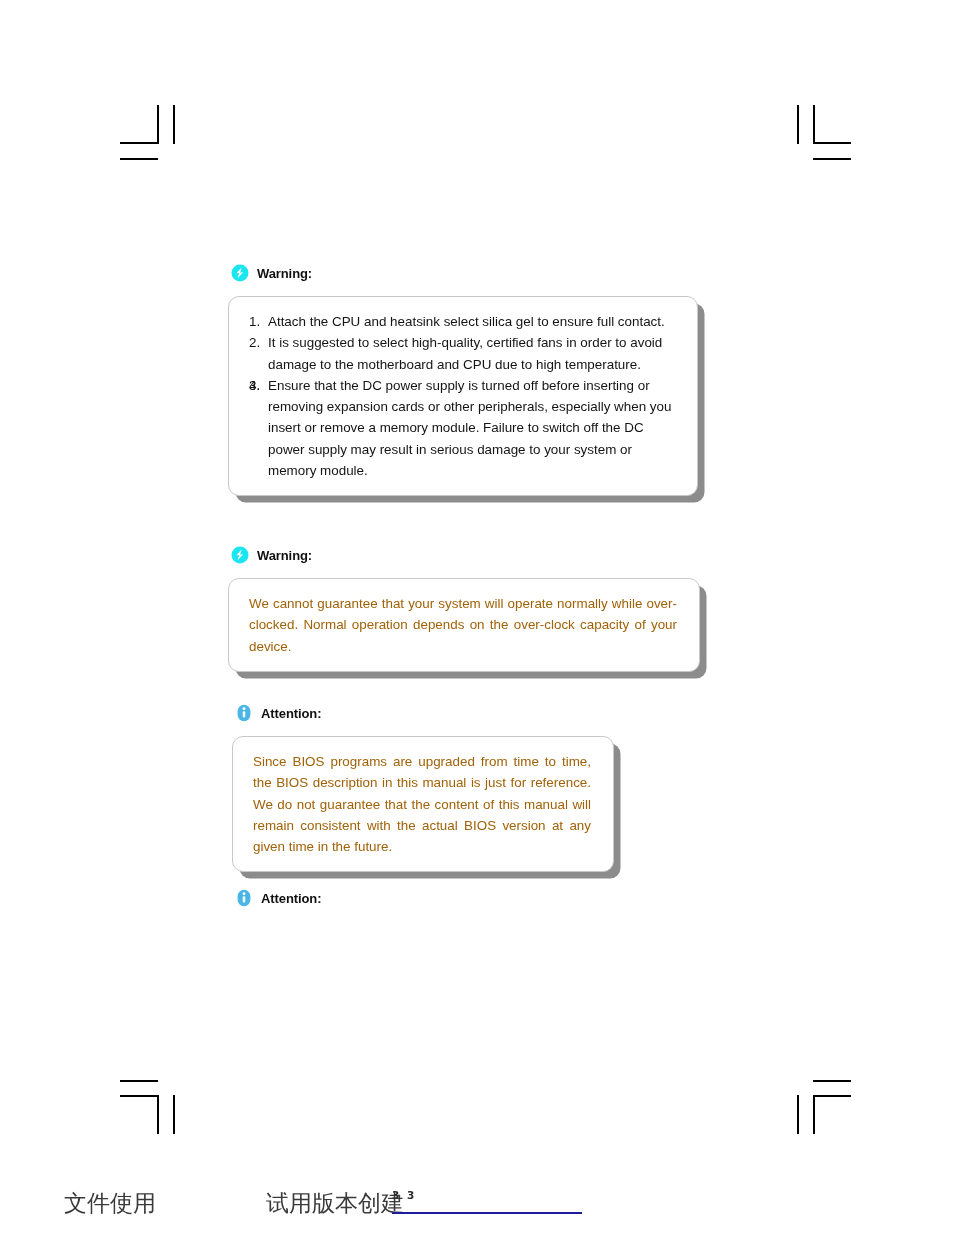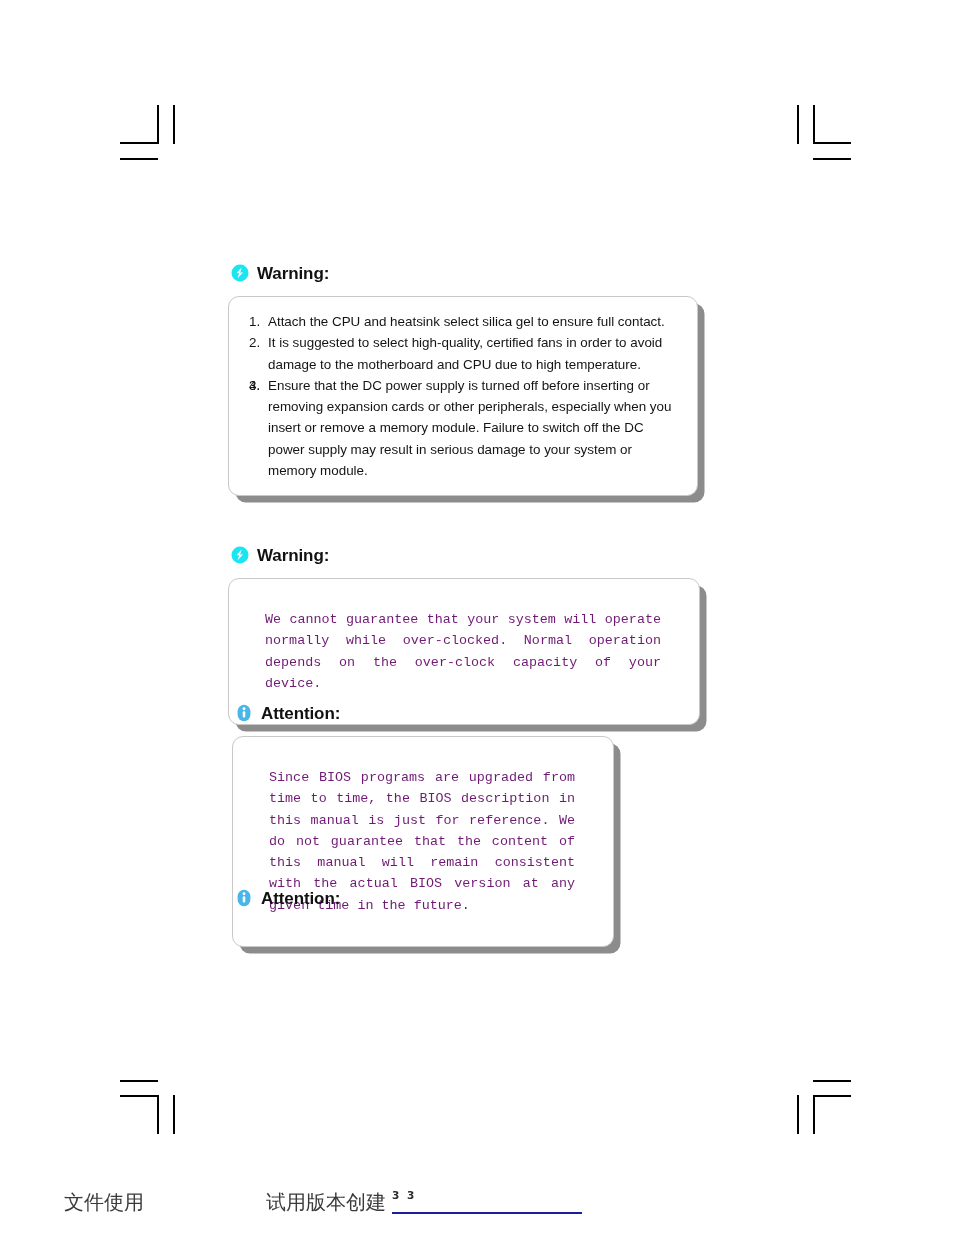--- a/index.html
+++ b/index.html
@@ -64,21 +64,21 @@
   .callout-block { position: relative; }
 
   .callout-head {
     display: flex;
     align-items: center;
     gap: 8px;
     height: 22px;
     margin-left: 3px;
   }
   .callout-head .head-label {
-    font-size: 17px;
+    font-size: 13px;
     font-weight: bold;
     letter-spacing: -0.1px;
     color: #111;
     line-height: 1;
   }
 
   .icon-wrap {
     width: 18px;
     height: 18px;
     display: block;
@@ -94,23 +94,22 @@
     border: 1px solid #c9c9c9;
     border-radius: 11px;
     background: #ffffff;
     box-shadow: 7px 7px 0 -0.5px #8c8c8c;
     padding: 14px 22px 14px 20px;
   }
 
   .box-text {
     font-size: 13.4px;
     line-height: 21.3px;
-    color: #701a75;
-    margin: 16px;
-    font-family: Liberation Mono, monospace;
+    color: #a16207;
+    margin: 0;
   }
   .box-text.justified { text-align: justify; text-justify: inter-word; }
 
   
   ol.num-list {
     list-style: none;
     margin: 0;
     padding: 0;
   }
   ol.num-list > li {
@@ -143,21 +142,21 @@
   #footer {
     position: absolute;
     left: 0;
     top: 1188px;
     width: 954px;
     height: 46px;
   }
   .wm-text {
     position: absolute;
     font-family: "DejaVu Sans", sans-serif;
-    font-size: 20px;
+    font-size: 23px;
     color: #3a3a3a;
     white-space: nowrap;
     line-height: 1;
   }
   #wm-left  { left: 64px;  top: 4px; }
   #wm-right { left: 266px; top: 4px; }
   #wm-sup {
     position: absolute;
     left: 392px;
     top: 2px;

